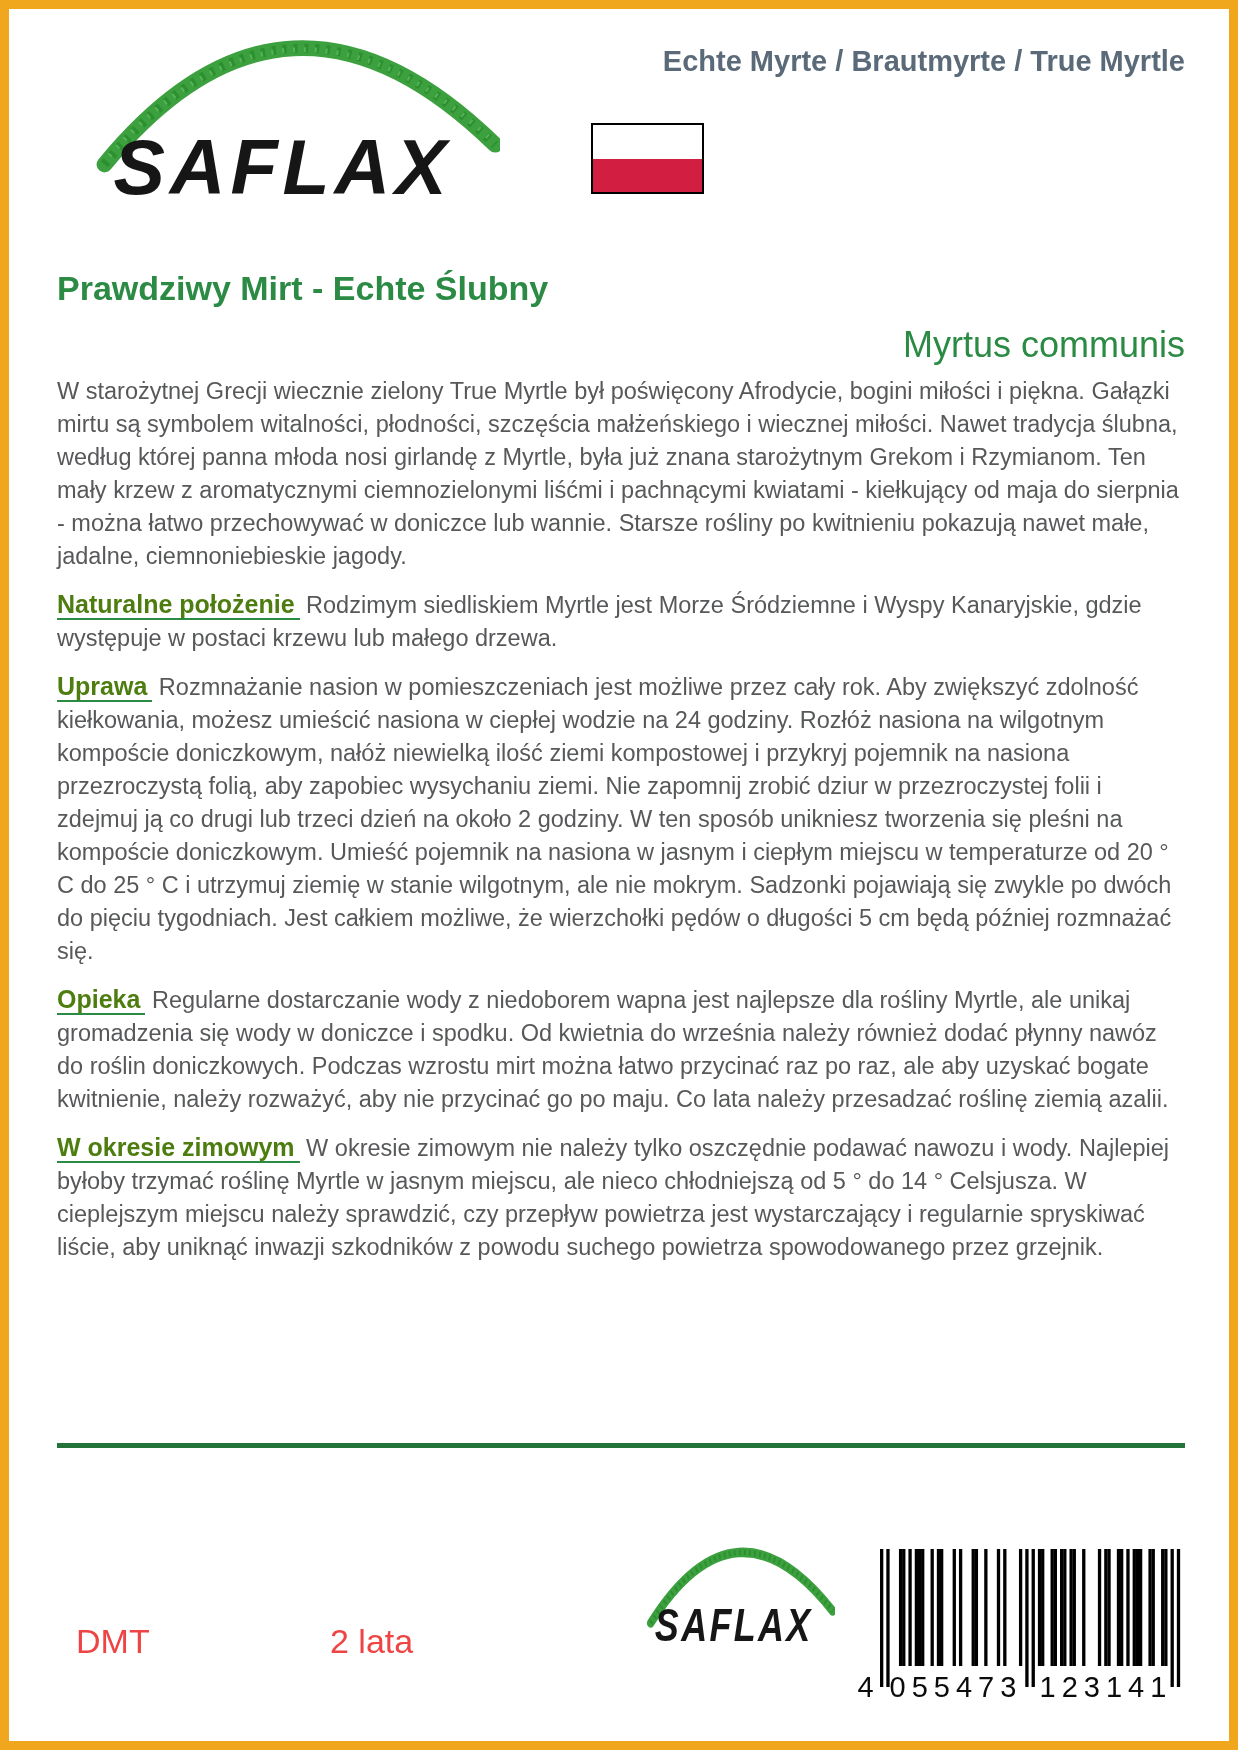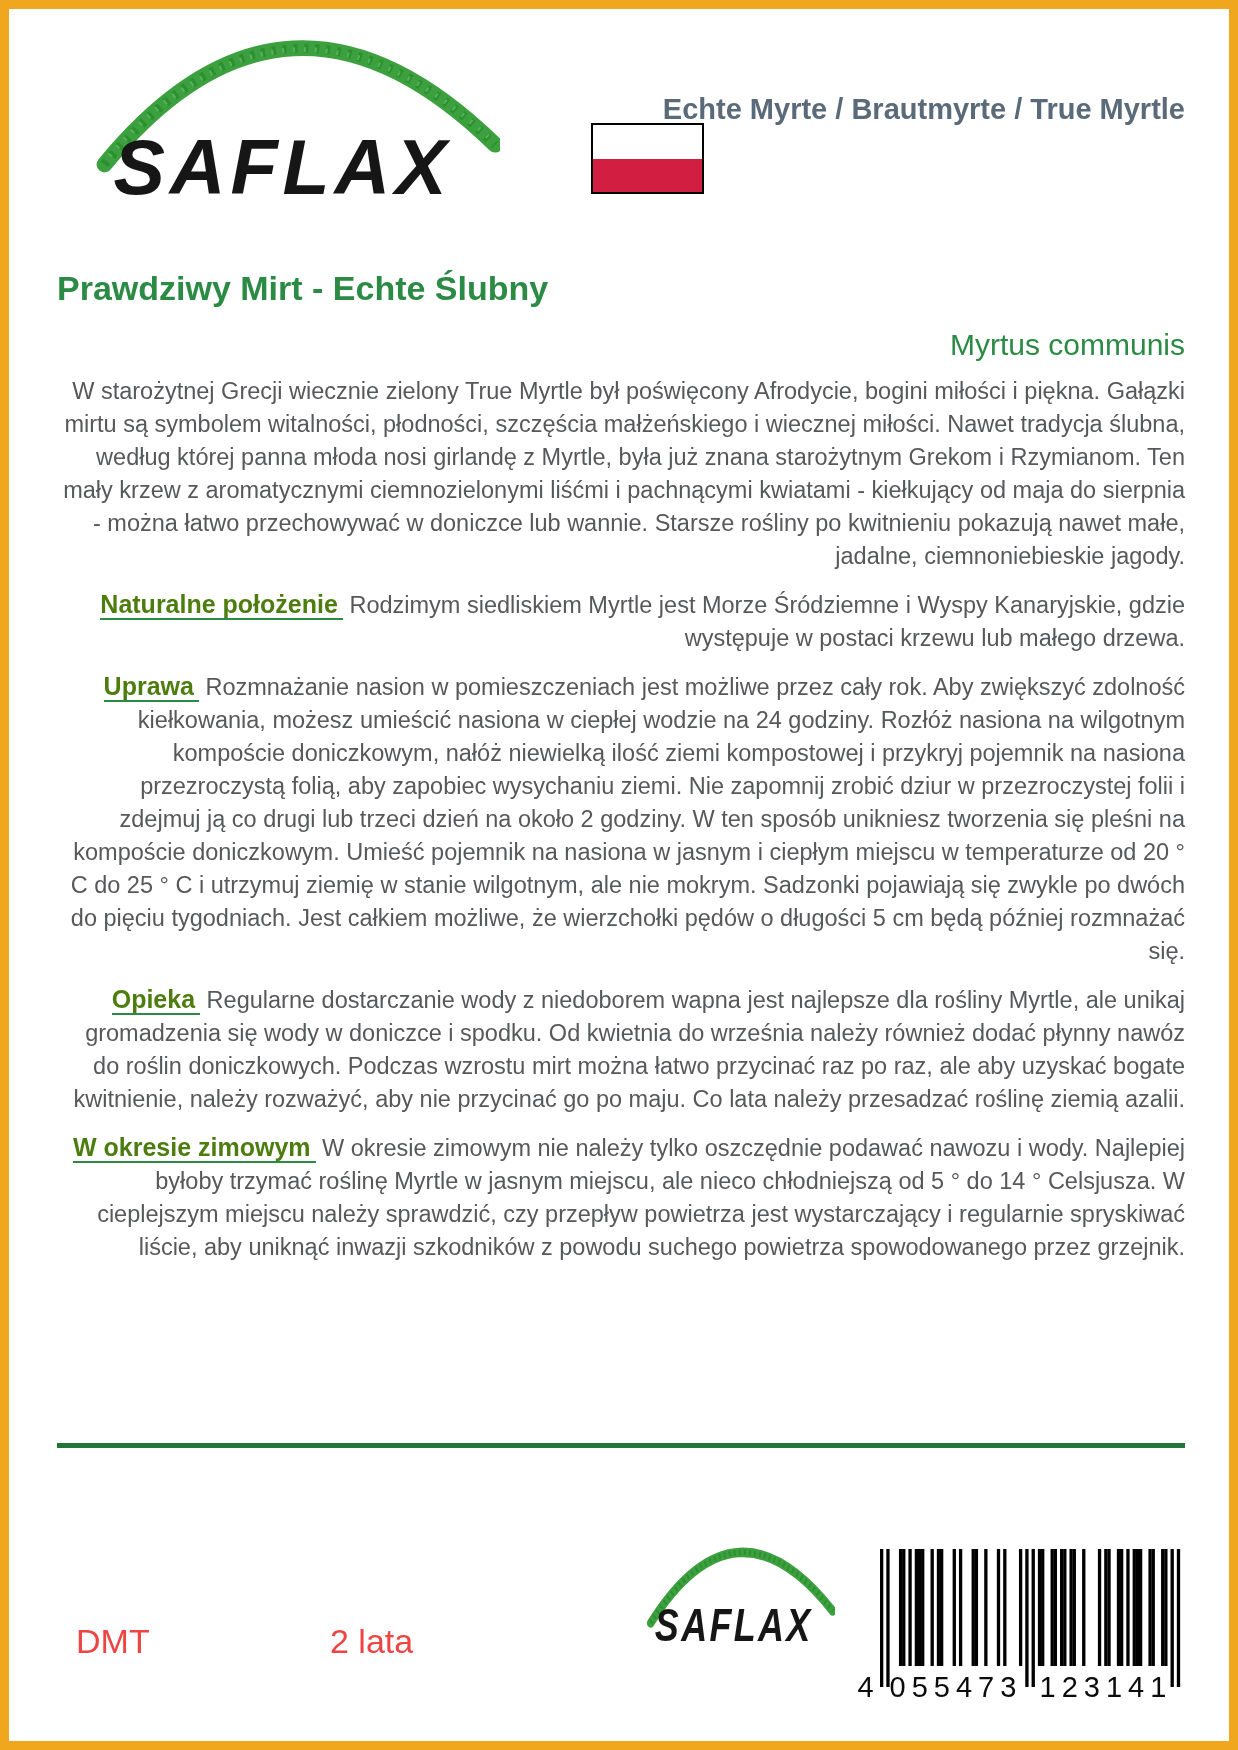--- a/index.html
+++ b/index.html
@@ -12,32 +12,32 @@
     overflow:hidden;
     font-family:"Liberation Sans",sans-serif;
   }
   
   .brand-logo{position:absolute;}
   .brand-logo svg{display:block;width:100%;height:100%;}
   .logo-big{left:51px;top:27px;width:440px;height:168px;}
   .logo-small{left:621px;top:1536px;width:205px;height:102px;}
   .product-names{
     position:absolute;top:36px;right:44px;
-    font-size:29px;font-weight:bold;color:#5A6A78;letter-spacing:0px;margin-top:48px;
+    font-size:29px;font-weight:bold;color:#5A6A78;letter-spacing:0px;
   }
   .flag{
     position:absolute;left:582px;top:114px;width:113px;height:71px;
     border:2px solid #000;box-sizing:border-box;background:#fff;
   }
   .flag .flag-bottom{position:absolute;left:0;bottom:0;width:100%;height:50%;background:#D21E40;}
   
   .main-col{position:absolute;left:48px;top:259px;width:1128px;}
   .doc-title{margin:0;font-size:34px;line-height:40px;font-weight:bold;color:#2B8A44;}
-  .latin-name{margin:20px 0 0 0;text-align:right;font-size:30px;line-height:34px;color:#2B8A44;}
-  .body-text{font-size:23.5px;line-height:33px;color:#57585A;text-align:right;}
+  .latin-name{margin:20px 0 0 0;text-align:right;font-size:36px;line-height:34px;color:#2B8A44;}
+  .body-text{font-size:23.5px;line-height:33px;color:#57585A;}
   .intro{margin:13px 0 0 0;}
   .section{margin:15px 0 0 0;}
   .section-heading{
     color:#4d7c0f;font-weight:bold;font-size:25px;
     border-bottom:2px solid #2B8A44;padding-right:5px;
   }
   
   .divider{position:absolute;left:48px;top:1434px;width:1128px;height:5px;background:#247439;}
   
   .footer-row{position:absolute;left:67px;font-size:34px;color:#ef4444;}

